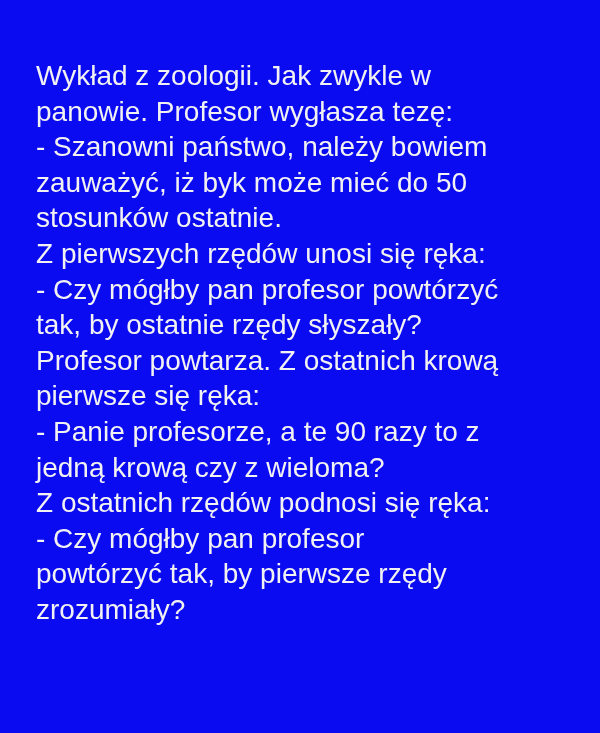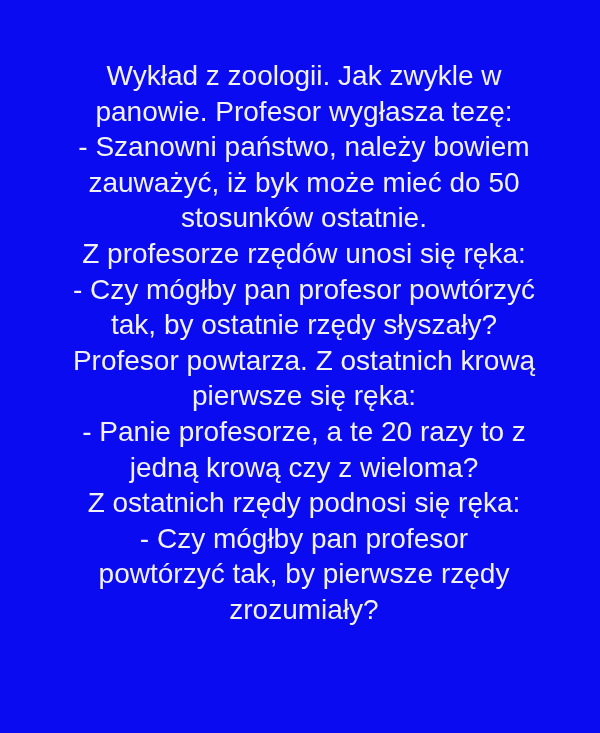--- a/index.html
+++ b/index.html
@@ -19,46 +19,46 @@
   }
   .page {
     width: 600px;
     height: 733px;
     box-sizing: border-box;
     display: block;
   }
   .text-block {
     box-sizing: border-box;
     padding: 58px 28px 0 36px;
-    text-align: center;
+    text-align: left;
     color: var(--text);
     font-size: 28px;
     line-height: 35.6px;
     font-weight: 400;
     letter-spacing: 0px;
   }
   .line {
     white-space: nowrap;
   }
 </style>
 </head>
 <body>
 
 <div class="page">
   <div class="text-block">
     <div class="line">Wykład z zoologii. Jak zwykle w</div>
     <div class="line">panowie. Profesor wygłasza tezę:</div>
     <div class="line">- Szanowni państwo, należy bowiem</div>
     <div class="line">zauważyć, iż byk może mieć do 50</div>
     <div class="line">stosunków ostatnie.</div>
-    <div class="line">Z profesorze rzędów unosi się ręka:</div>
+    <div class="line">Z pierwszych rzędów unosi się ręka:</div>
     <div class="line">- Czy mógłby pan profesor powtórzyć</div>
     <div class="line">tak, by ostatnie rzędy słyszały?</div>
     <div class="line">Profesor powtarza. Z ostatnich krową</div>
     <div class="line">pierwsze się ręka:</div>
-    <div class="line">- Panie profesorze, a te 20 razy to z</div>
+    <div class="line">- Panie profesorze, a te 90 razy to z</div>
     <div class="line">jedną krową czy z wieloma?</div>
-    <div class="line">Z ostatnich rzędy podnosi się ręka:</div>
+    <div class="line">Z ostatnich rzędów podnosi się ręka:</div>
     <div class="line">- Czy mógłby pan profesor</div>
     <div class="line">powtórzyć tak, by pierwsze rzędy</div>
     <div class="line">zrozumiały?</div>
   </div>
 </div>
 
 </body></html>

